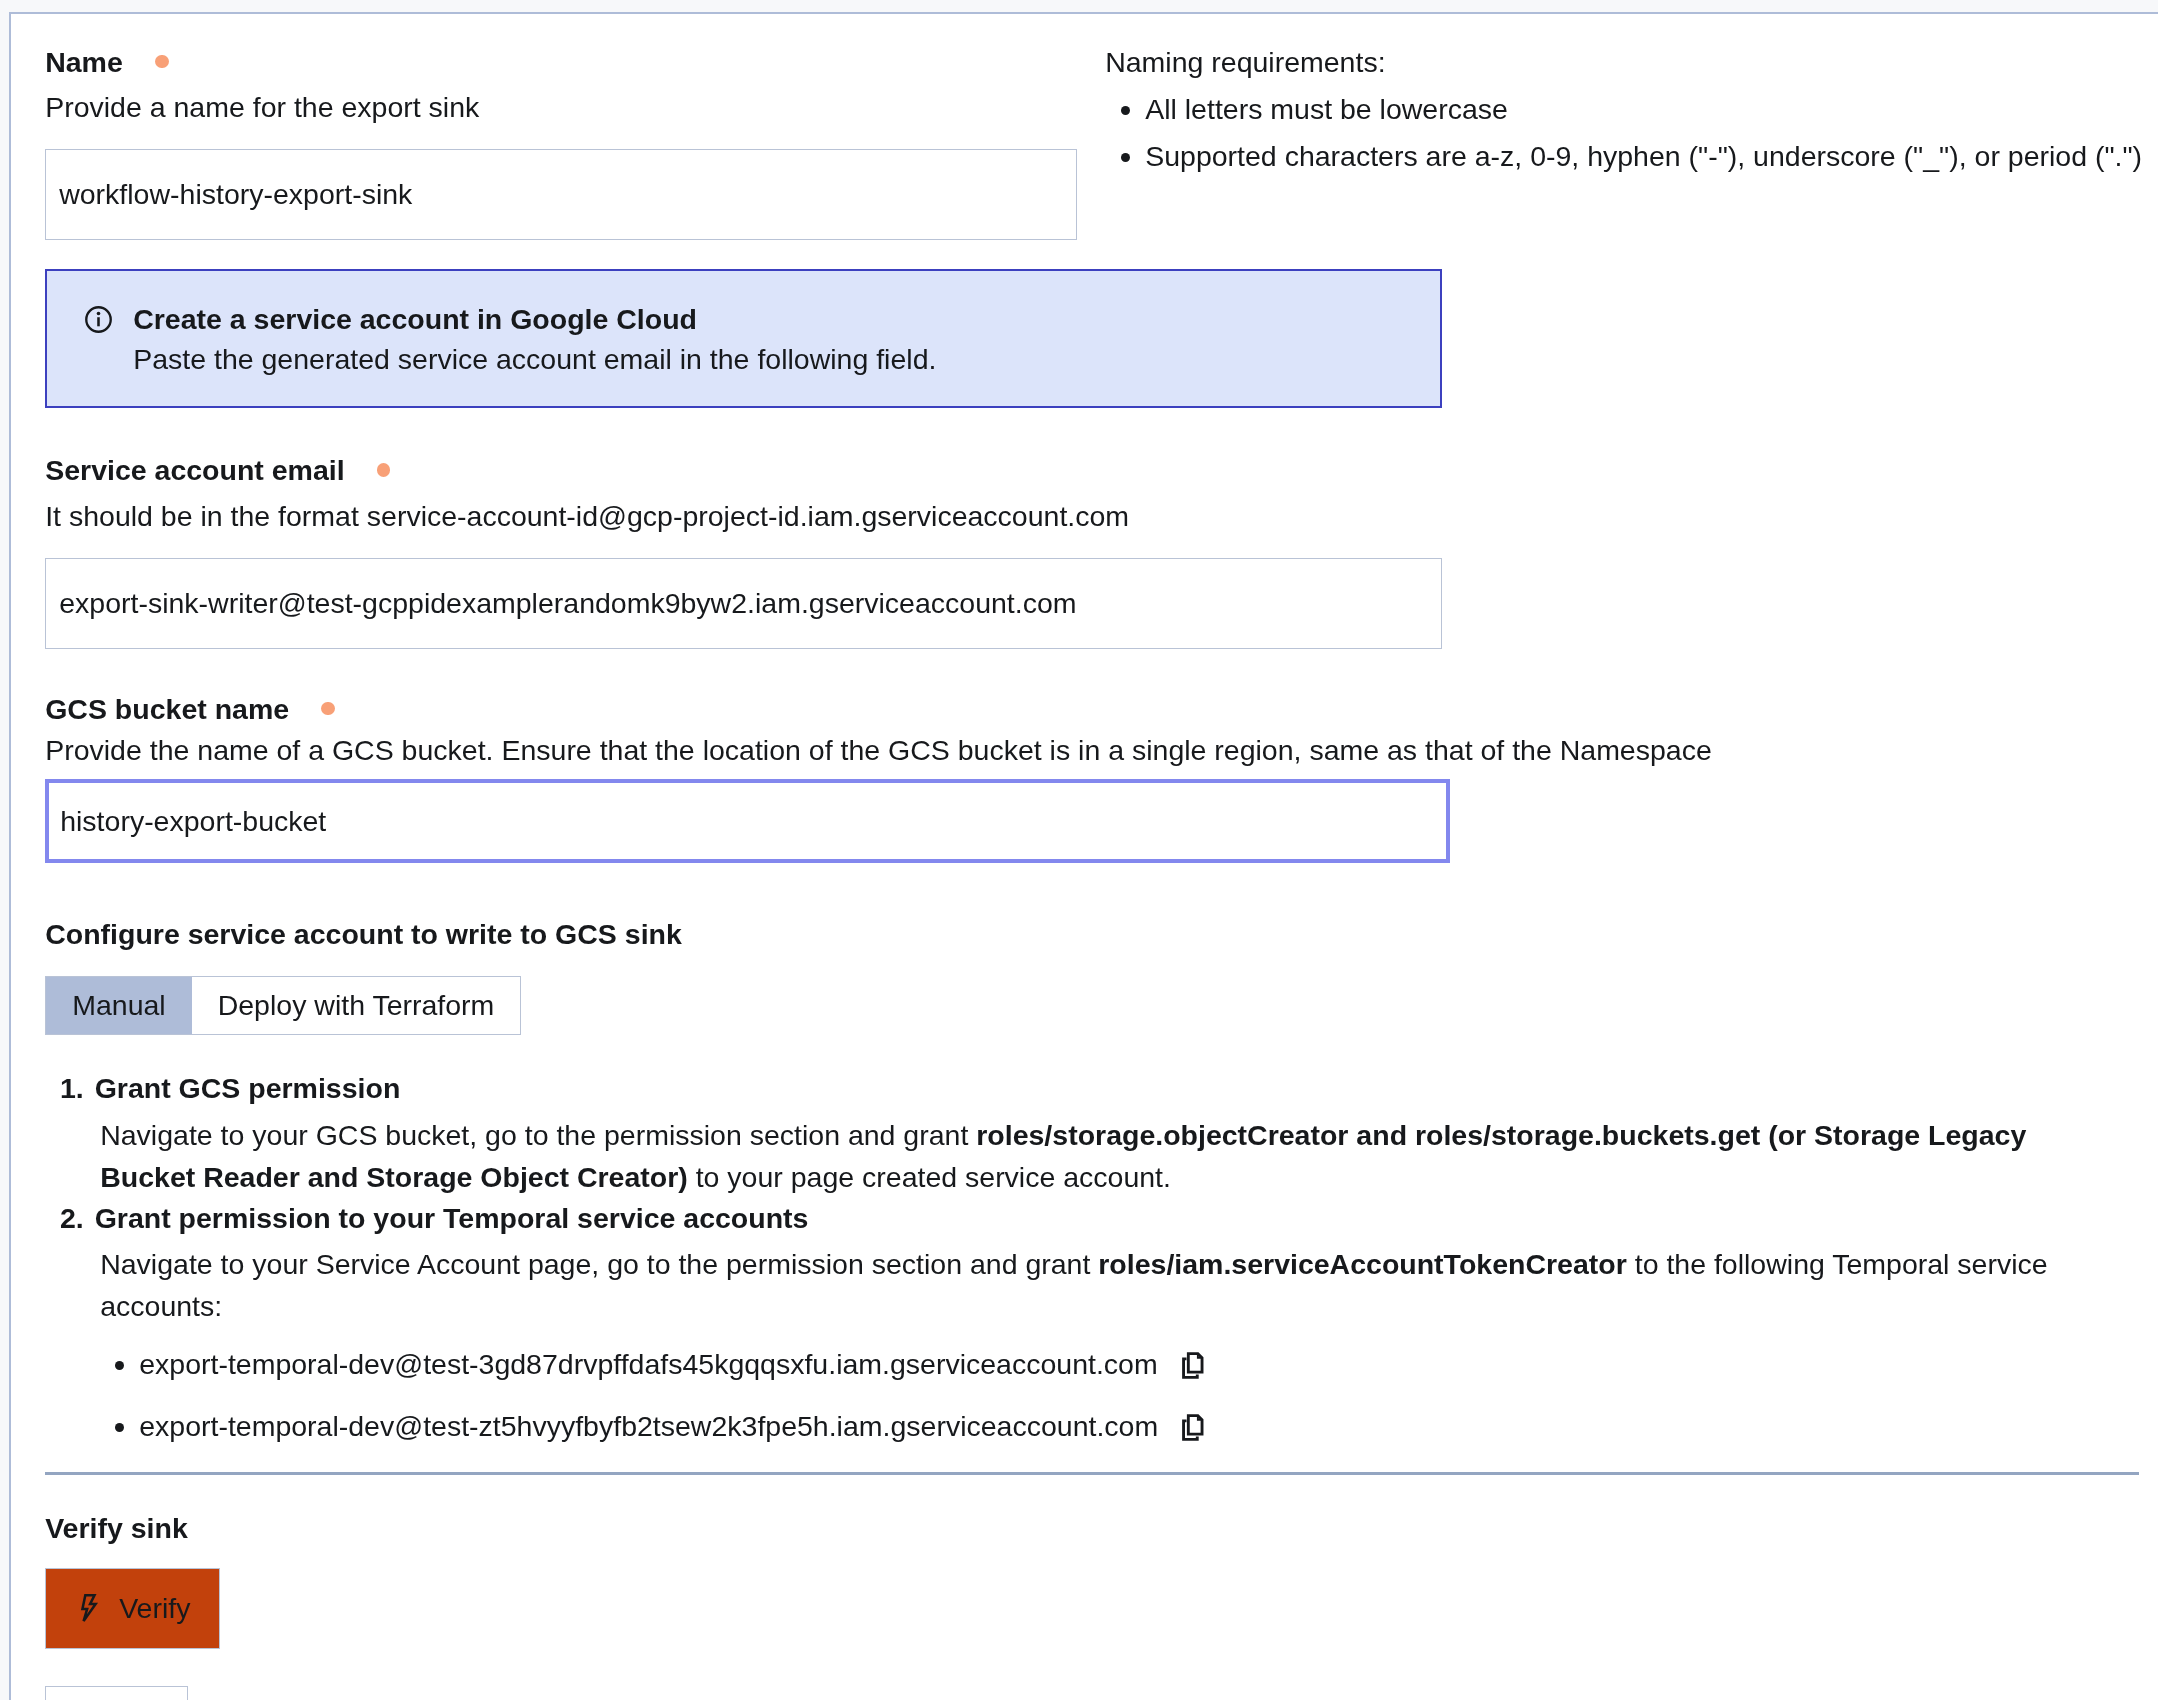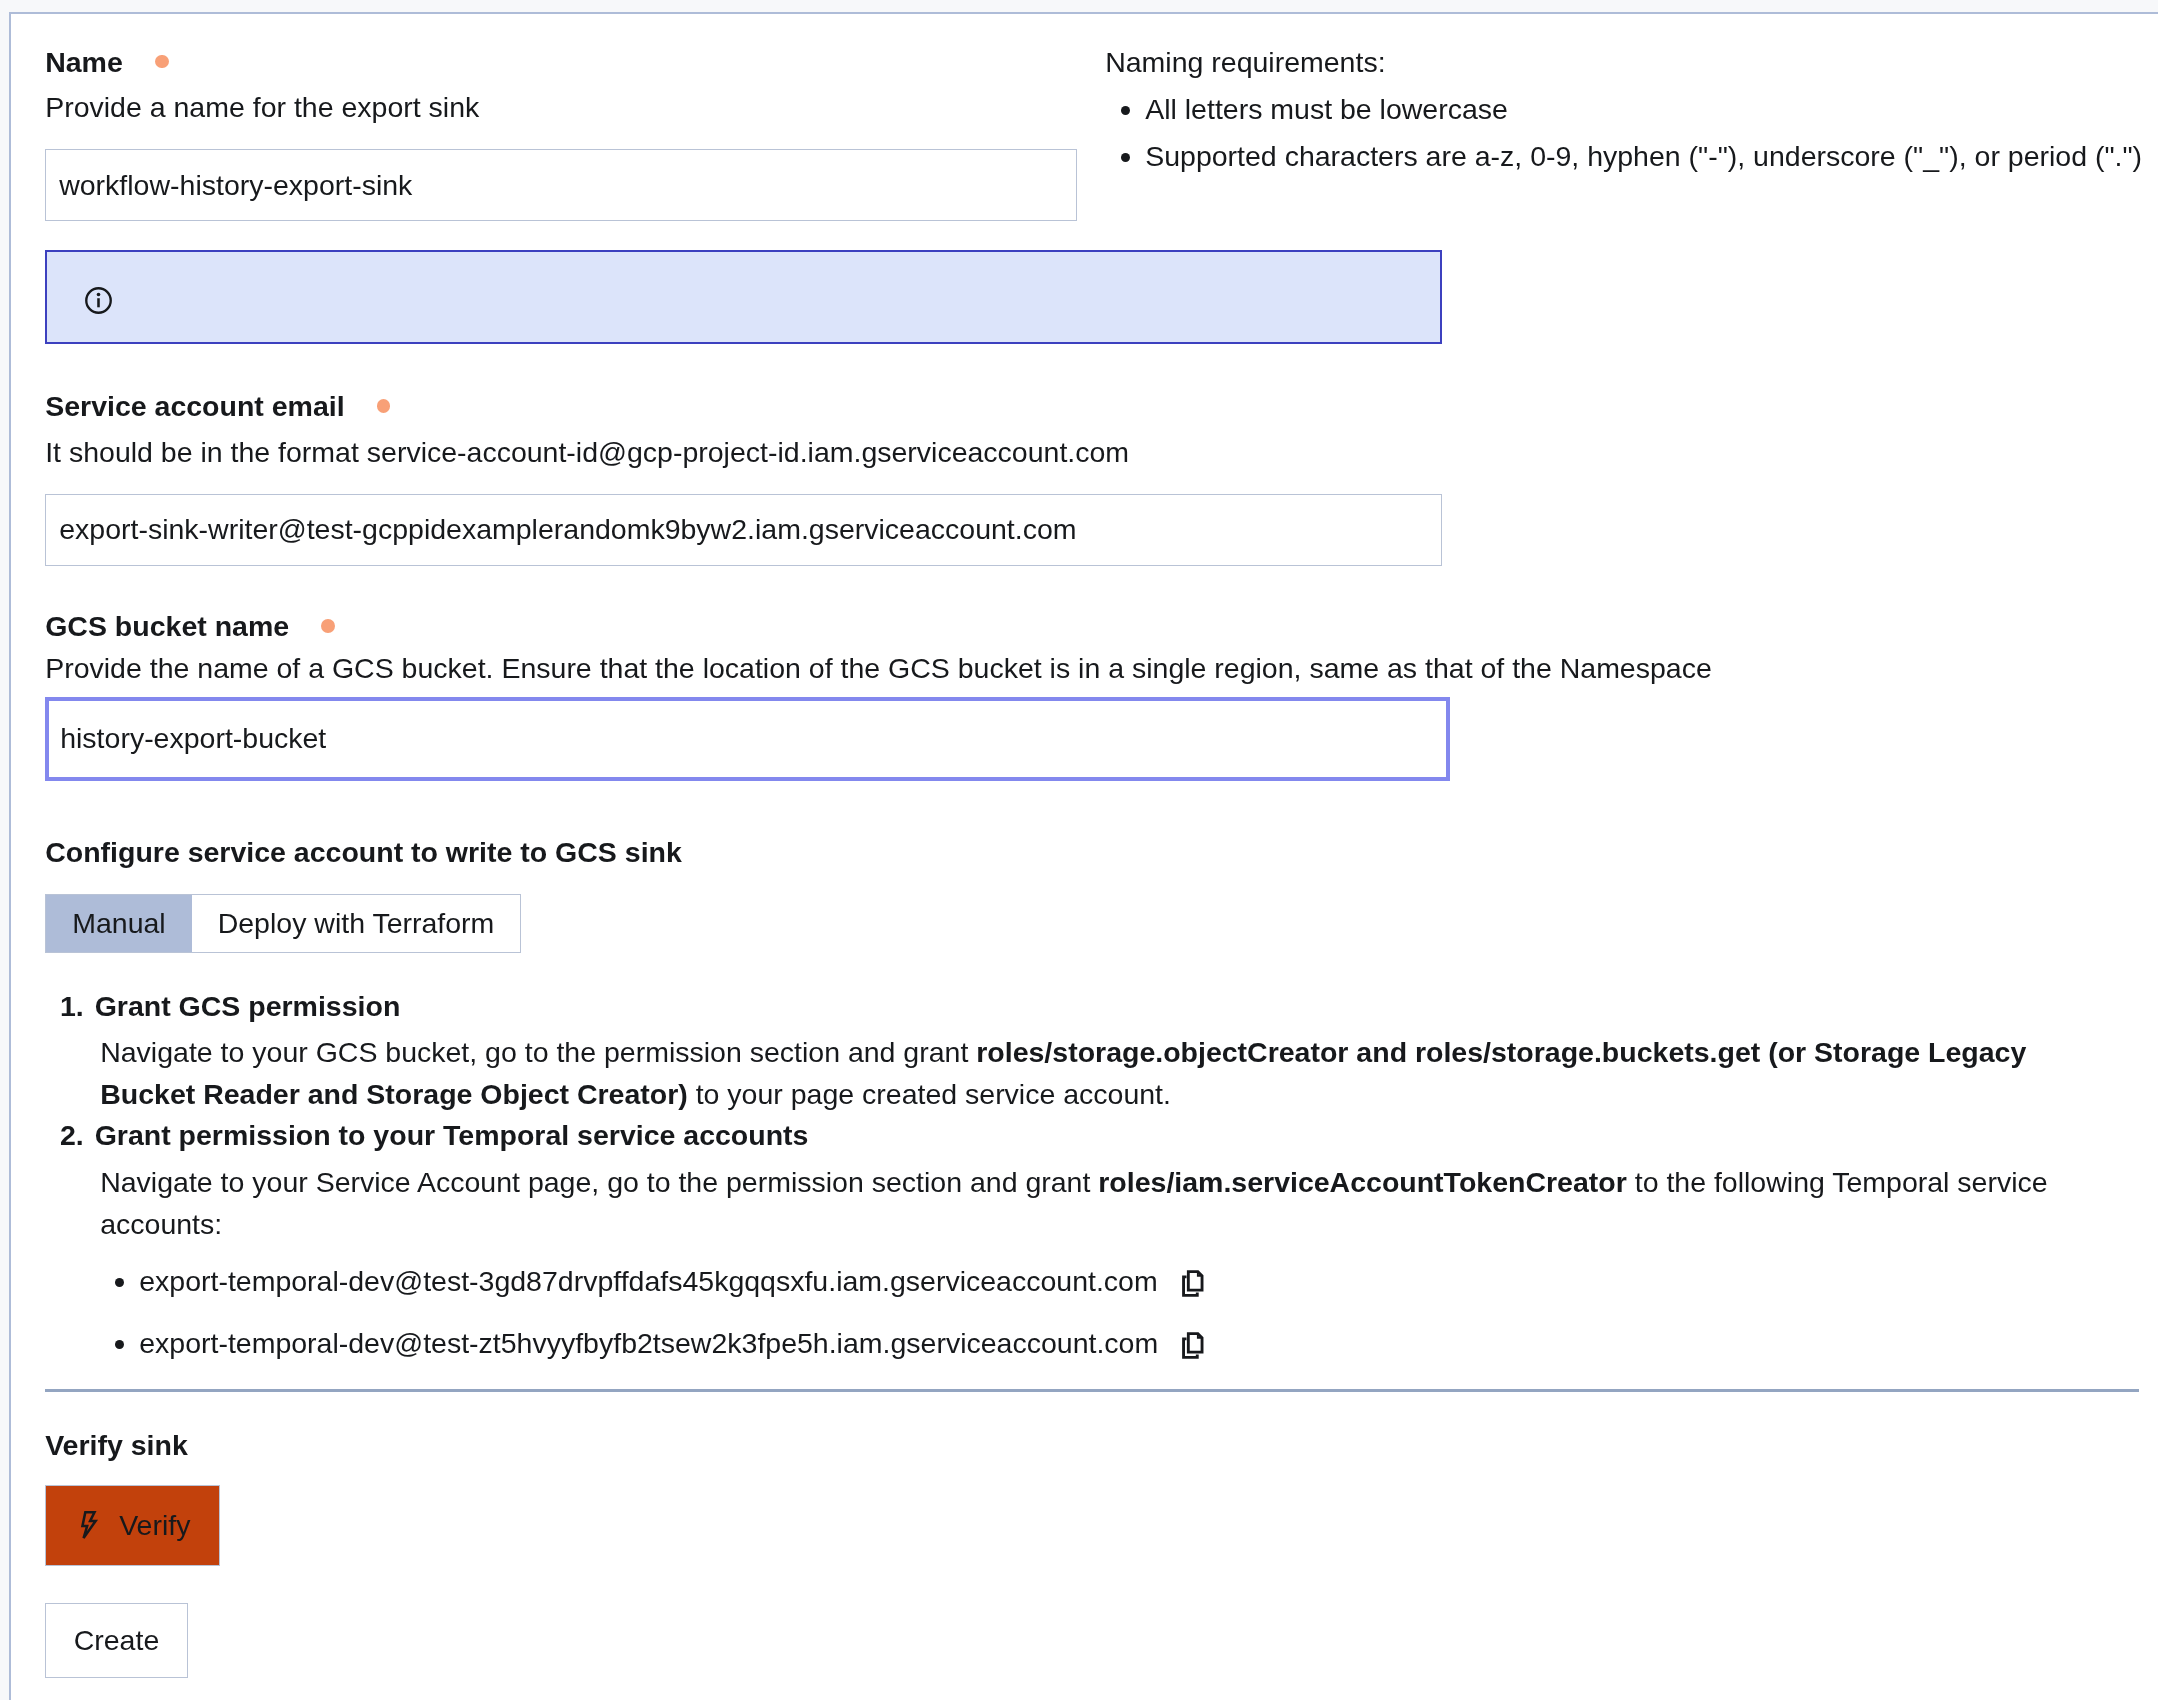--- a/index.html
+++ b/index.html
@@ -20,21 +20,21 @@
   }
   .top-row { display:flex; }
   .col-left { flex:none; width:1032px; }
   .col-right { flex:1; margin-left:28px; min-width:0; }
 
   .field-label { display:flex; align-items:center; gap:32px; font-weight:600; }
   .req-dot { width:13.8px; height:13.8px; border-radius:50%; background:#f8a077; flex:none; }
   .helper { margin-top:5.5px; }
 
   .text-input {
-    display:block; width:100%; height:72px;
+    display:block; width:100%; height:91px;
     border:1.8px solid #b9c3d6; background:#fff;
     font-family:inherit; font-size:28.5px; color:#17191c;
     padding:0 13px; margin-top:22px; border-radius:0;
   }
   .text-input.wide { width:1397px; }
   .text-input.focused {
     width:1405px; height:84px;
     border:4.6px solid #8388ee;
     margin-top:9.2px; padding:0 11px;
   }
@@ -123,20 +123,24 @@
   </div>
 
   <div class="info-box">
     <span class="info-icon">
       <svg width="29" height="29" viewBox="0 0 32 32">
         <circle cx="16" cy="16" r="13.5" fill="none" stroke="#17191c" stroke-width="2.6"></circle>
         <rect x="14.6" y="13.5" width="2.8" height="10" fill="#17191c"></rect>
         <circle cx="16" cy="9.4" r="2" fill="#17191c"></circle>
       </svg>
     </span>
+    <div>
+      <div class="info-title">Create a service account in Google Cloud</div>
+      <div>Paste the generated service account email in the following field.</div>
+    </div>
   </div>
 
   <div class="field-label sa-label">
     <span>Service account email</span>
     <span class="req-dot"></span>
   </div>
   <div class="helper">It should be in the format service-account-id@gcp-project-id.iam.gserviceaccount.com</div>
   <input class="text-input wide" type="text" value="export-sink-writer@test-gcppidexamplerandomk9byw2.iam.gserviceaccount.com" style="">
 
   <div class="field-label bucket-label">

